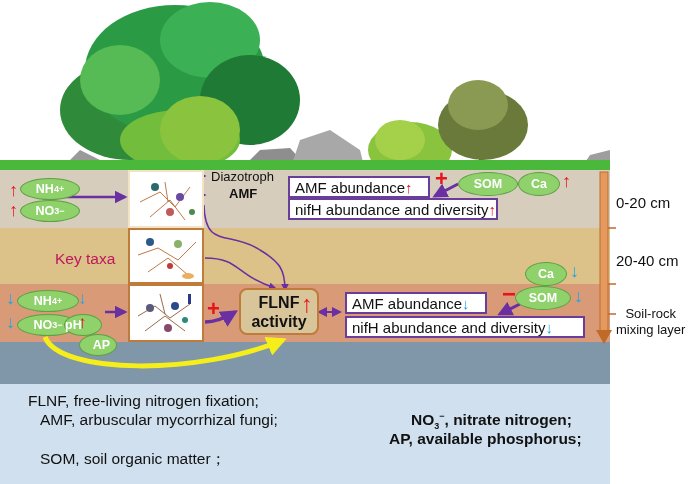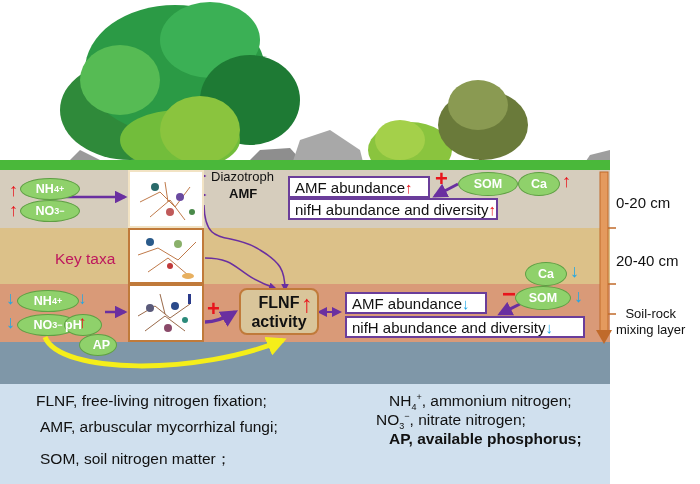--- a/index.html
+++ b/index.html
@@ -245,24 +245,21 @@
 </div>
 
 <div class="depth-label" style="left:616px;top:194px;">0-20 cm</div>
 <div class="depth-label" style="left:616px;top:252px;">20-40 cm</div>
 <div class="depth-label small" style="left:616px;top:306px;">
   <div>Soil-rock</div>
   <div>mixing layer</div>
 </div>
 
 <div id="legend-panel">
-  <div class="legend-line" style="left:36px;top:8px;">FLNF, free-living nitrogen fixation;</div>
-  <div class="legend-line" style="left:40px;top:27px;margin-top:7px;">AMF, arbuscular mycorrhizal fungi;</div>
-  <div class="legend-line" style="left:40px;top:65px;">SOM, soil nitrogen matter；</div>
-
-  <div class="legend-line" style="left:389px;top:8px;">
-    <span>NH</span><sub>4</sub><sup>+</sup><span>, ammonium nitrogen;</span>
-  </div>
-  <div class="legend-line" style="left:376px;top:27px;">
+  <div class="legend-line" style="left:28px;top:8px;">FLNF, free-living nitrogen fixation;</div>
+  <div class="legend-line" style="left:40px;top:27px;">AMF, arbuscular mycorrhizal fungi;</div>
+  <div class="legend-line" style="left:40px;top:65px;">SOM, soil organic matter；</div>
+
+  <div class="legend-line" style="left:411px;top:27px;font-weight:bold;">
     <span>NO</span><sub>3</sub><sup>−</sup><span>, nitrate nitrogen;</span>
   </div>
   <div class="legend-line" style="left:389px;top:46px;font-weight:bold;">AP, available phosphorus;</div>
 </div>
 
 </body></html>

